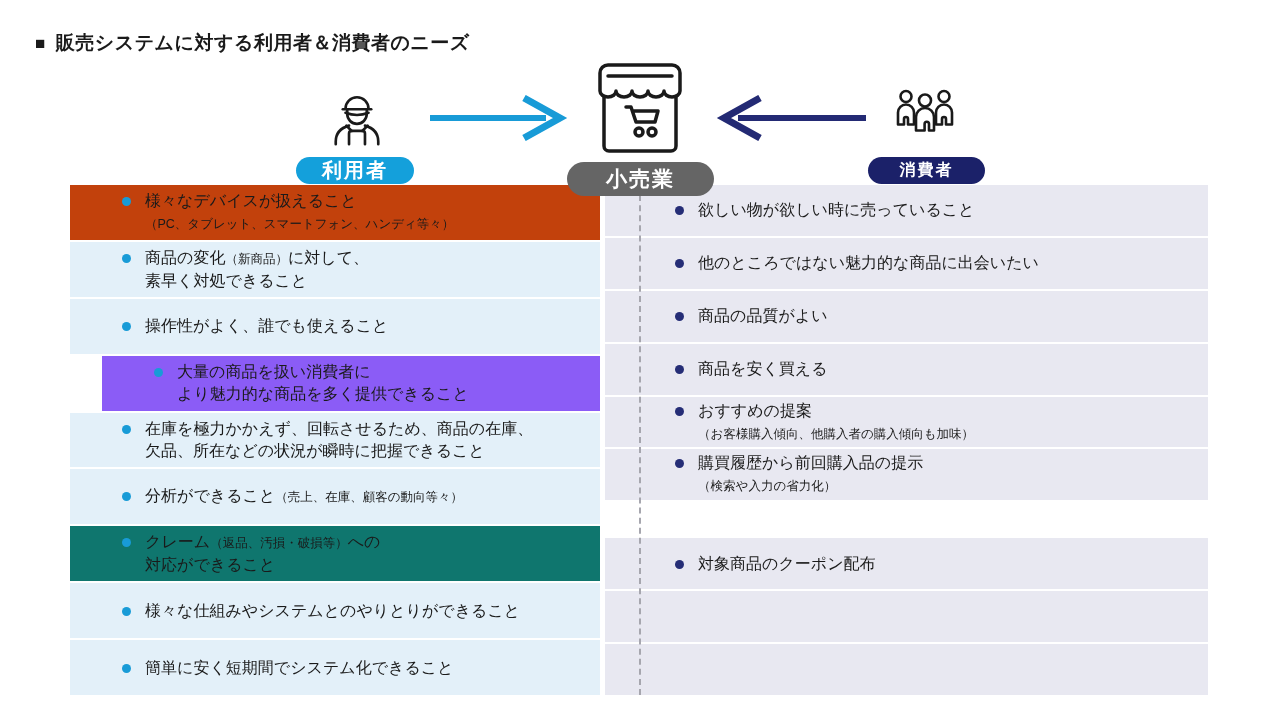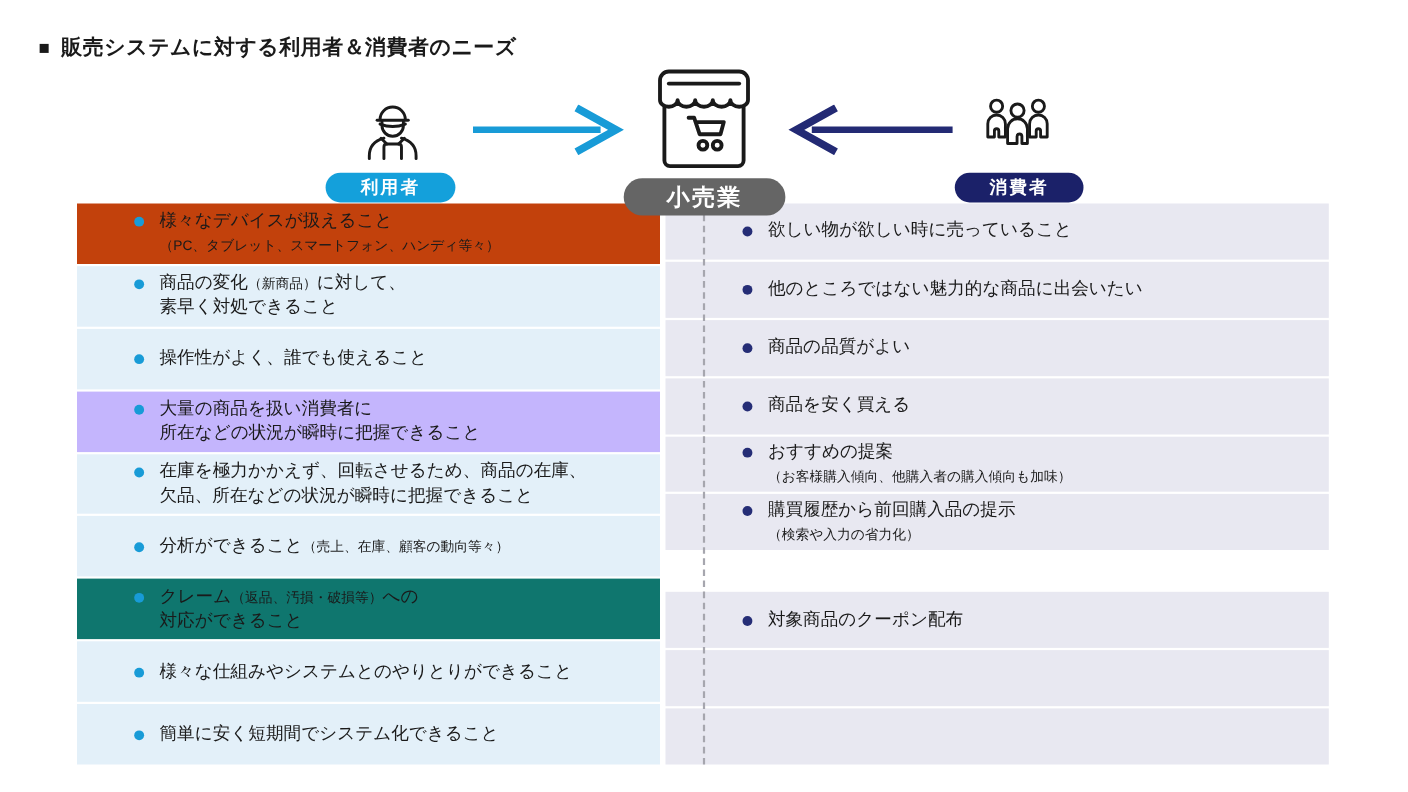--- a/index.html
+++ b/index.html
@@ -11,21 +11,21 @@
   
   .hicon{position:absolute;}
   #worker-icon{left:326px;top:80px;}
   #store-icon{left:588px;top:61px;}
   #people-icon{left:893px;top:83px;}
   #arrow-right{left:428px;top:95px;}
   #arrow-left{left:708px;top:95px;}
   
   .badge{position:absolute;color:#fff;font-weight:bold;border-radius:999px;
          display:flex;align-items:center;justify-content:center;letter-spacing:2px;}
-  #badge-user{left:296px;top:157px;width:118px;height:27px;font-size:16px;}
+  #badge-user{left:296px;top:157px;width:118px;height:27px;font-size:20px;}
   #badge-retail{left:567px;top:162px;width:147px;height:34px;font-size:21px;z-index:5;}
   #badge-consumer{left:868px;top:157px;width:117px;height:27px;font-size:16px;}
   
   .lists{position:absolute;left:70px;top:185px;width:1138px;height:510px;display:flex;gap:5px;}
   .col{display:flex;flex-direction:column;gap:2px;}
   .col-left{width:568px;}
   .col-right{width:646px;}
   .row{flex:1;display:flex;align-items:center;}
   .row-inner{display:flex;align-items:flex-start;padding-right:10px;}
   .col-left .row-inner{padding-left:52px;}
@@ -118,26 +118,26 @@
           </div>
         </div>
         <div class="row" style="background: rgb(227, 240, 249);">
           <div class="row-inner">
             <span class="bullet" style="background: rgb(24, 155, 215);"></span>
             <div class="txt">
               <div class="line"><span>操作性がよく、誰でも使えること</span></div>
             </div>
           </div>
         </div>
-        <div class="row" style="background: #c4b5fd;">
+        <div class="row" style="background: #8b5cf6; margin-left: 32px;">
           <div class="row-inner">
             <span class="bullet" style="background: rgb(24, 155, 215);"></span>
             <div class="txt">
               <div class="line"><span>大量の商品を扱い消費者に</span></div>
-              <div class="line"><span>所在などの状況が瞬時に把握できること</span></div>
+              <div class="line"><span>より魅力的な商品を多く提供できること</span></div>
             </div>
           </div>
         </div>
         <div class="row" style="background: rgb(227, 240, 249);">
           <div class="row-inner">
             <span class="bullet" style="background: rgb(24, 155, 215);"></span>
             <div class="txt">
               <div class="line"><span>在庫を極力かかえず、回転させるため、商品の在庫、</span></div>
               <div class="line"><span>欠品、所在などの状況が瞬時に把握できること</span></div>
             </div>

